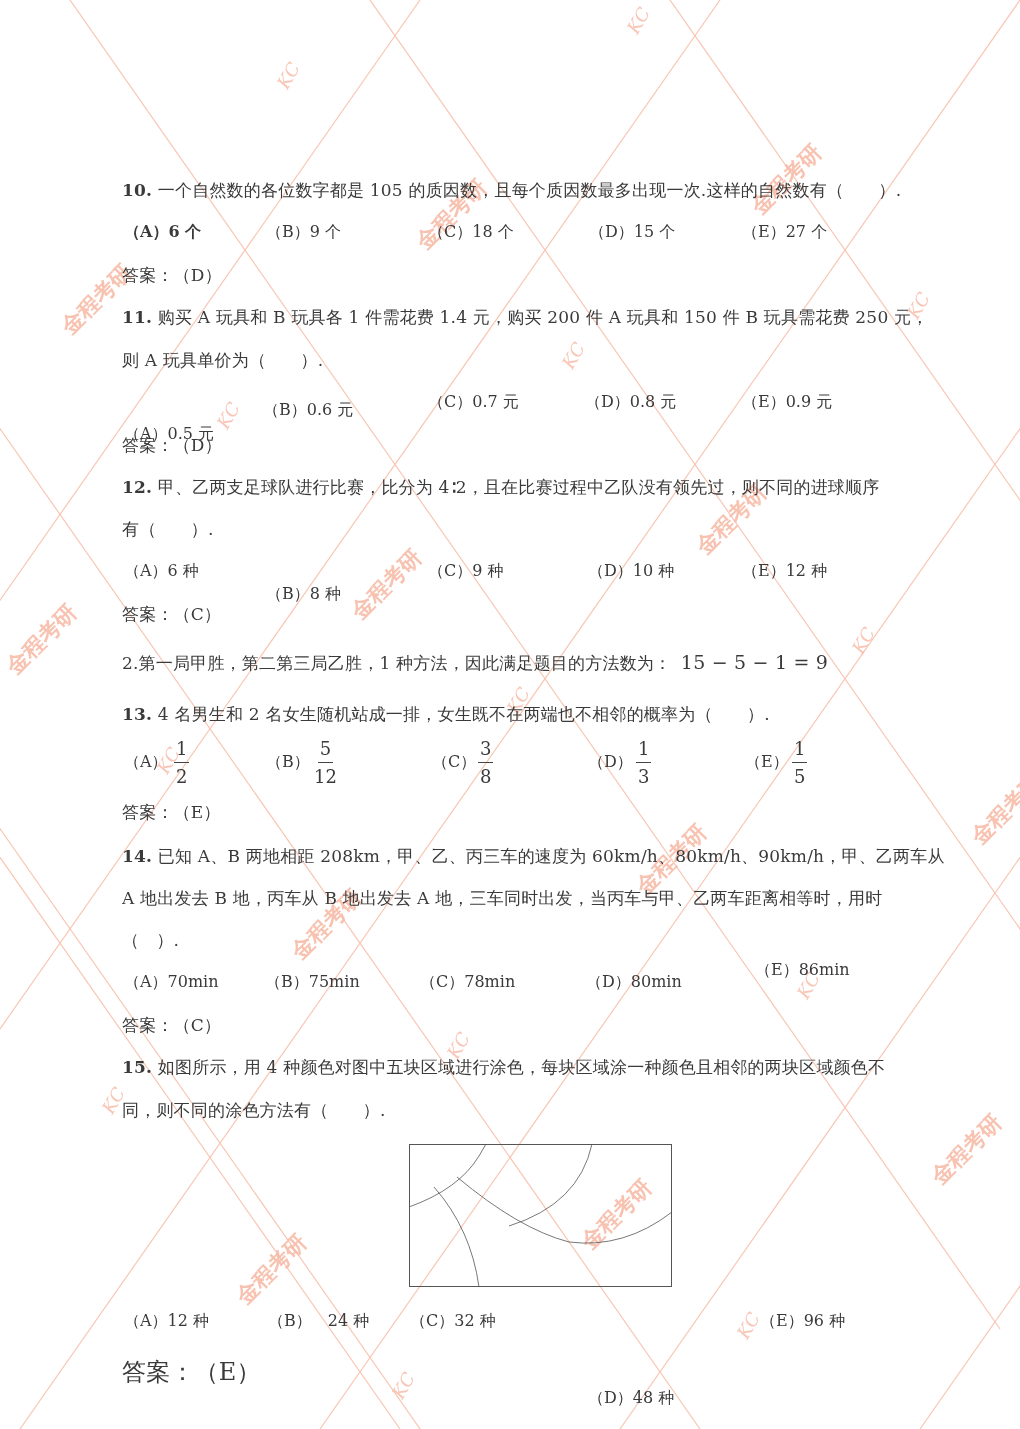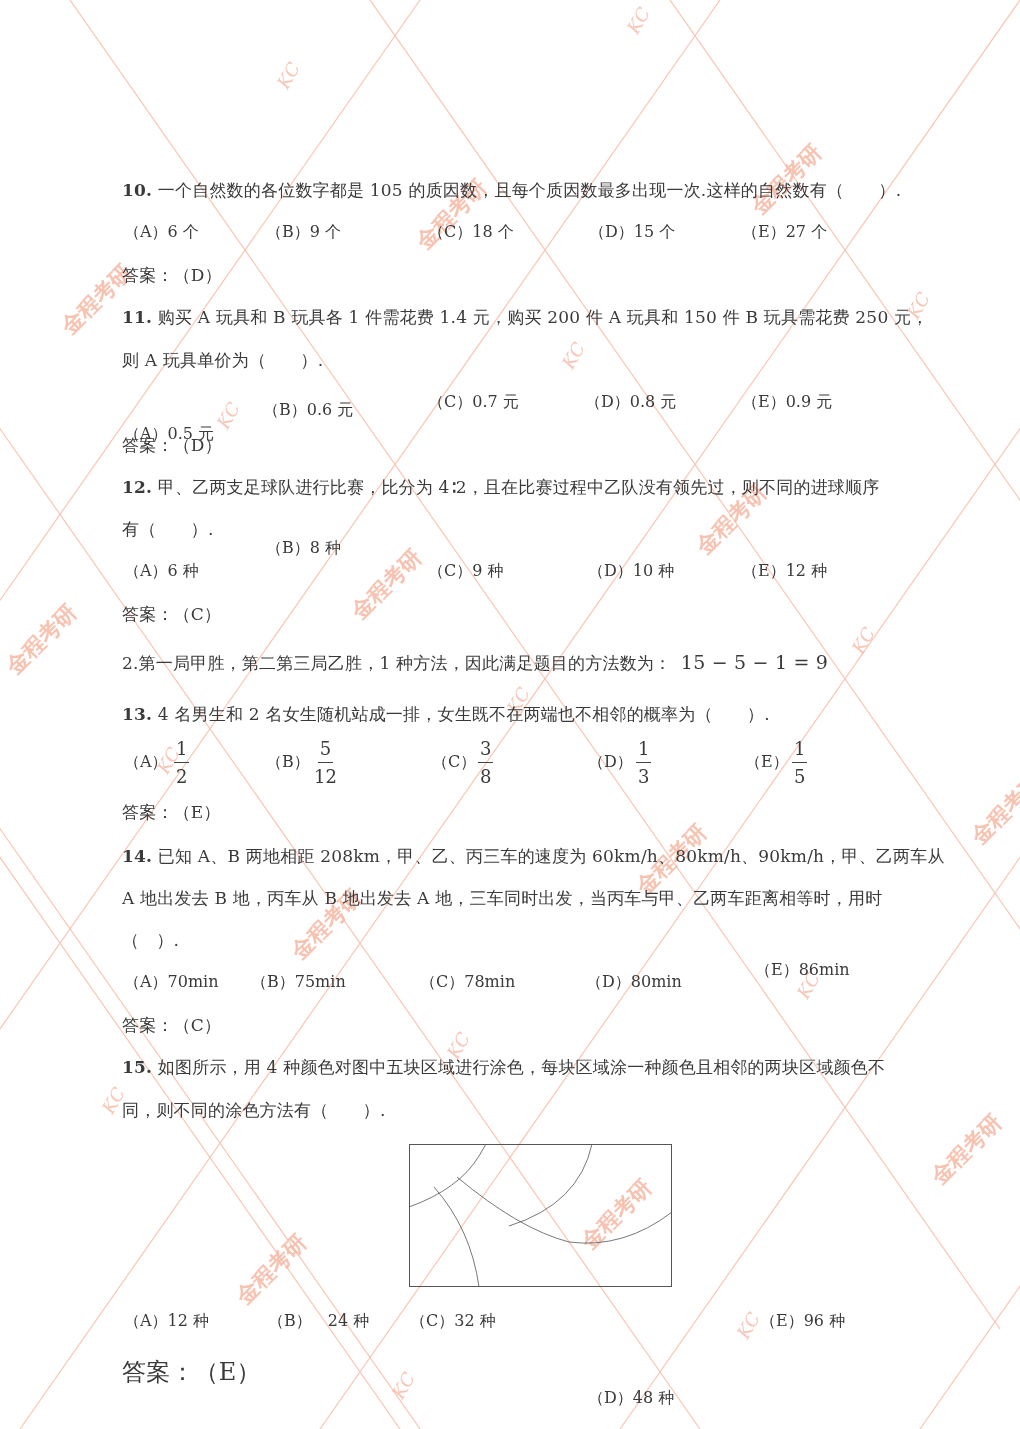--- a/index.html
+++ b/index.html
@@ -83,21 +83,21 @@
   <span class="wm-logo" style="left:390px; top:1375px;">KC</span>
 </div>
 
 <div class="content">
 
   <div>
     <div class="line" style="top:180px;">
       <span class="qnum">10.</span>
       <span>一个自然数的各位数字都是 105 的质因数，且每个质因数最多出现一次.这样的自然数有（　　）.</span>
     </div>
-    <span class="opt" style="left:124px; top:222px;">（A）6 个</span>
+    <span class="opt" style="left:124px; top:222px;font-weight:bold;">（A）6 个</span>
     <span class="opt" style="left:266px; top:222px;">（B）9 个</span>
     <span class="opt" style="left:428px; top:222px;">（C）18 个</span>
     <span class="opt" style="left:580px; top:222px;margin-left:9px;">（D）15 个</span>
     <span class="opt" style="left:742px; top:222px;">（E）27 个</span>
     <div class="line" style="top:265px;">答案：（D）</div>
   </div>
 
   <div>
     <div class="line" style="top:307px;">
       <span class="qnum">11.</span>
@@ -112,21 +112,21 @@
     <div class="line" style="top:435px;">答案：（D）</div>
   </div>
 
   <div>
     <div class="line" style="top:477px;">
       <span class="qnum">12.</span>
       <span>甲、乙两支足球队进行比赛，比分为 4∶2，且在比赛过程中乙队没有领先过，则不同的进球顺序</span>
     </div>
     <div class="line" style="top:519px;">有（　　）.</div>
     <span class="opt" style="left:124px; top:561px;">（A）6 种</span>
-    <span class="opt" style="left:266px; top:538px;">（B）8 种</span>
+    <span class="opt" style="left:266px; top:584px;">（B）8 种</span>
     <span class="opt" style="left:428px; top:561px;">（C）9 种</span>
     <span class="opt" style="left:588px; top:561px;">（D）10 种</span>
     <span class="opt" style="left:742px; top:561px;">（E）12 种</span>
     <div class="line" style="top:604px;">答案：（C）</div>
     <div class="line" style="top:652px;">
       <span>2.第一局甲胜，第二第三局乙胜，1 种方法，因此满足题目的方法数为：</span>
       <span style="font-size:19px; margin-left:4px;">15 − 5 − 1 = 9</span>
     </div>
   </div>
 
@@ -169,21 +169,21 @@
   </div>
 
   <div>
     <div class="line" style="top:846px;">
       <span class="qnum">14.</span>
       <span>已知 A、B 两地相距 208km，甲、乙、丙三车的速度为 60km/h、80km/h、90km/h，甲、乙两车从</span>
     </div>
     <div class="line" style="top:888px;">A 地出发去 B 地，丙车从 B 地出发去 A 地，三车同时出发，当丙车与甲、乙两车距离相等时，用时</div>
     <div class="line" style="top:930px;">（　）.</div>
     <span class="opt" style="left:124px; top:972px;">（A）70min</span>
-    <span class="opt" style="left:251px; top:972px;">（B）75min</span>
+    <span class="opt" style="left:265px; top:972px;">（B）75min</span>
     <span class="opt" style="left:420px; top:972px;">（C）78min</span>
     <span class="opt" style="left:586px; top:972px;">（D）80min</span>
     <span class="opt" style="left:755px; top:960px;">（E）86min</span>
     <div class="line" style="top:1015px;">答案：（C）</div>
   </div>
 
   <div>
     <div class="line" style="top:1057px;">
       <span class="qnum">15.</span>
       <span>如图所示，用 4 种颜色对图中五块区域进行涂色，每块区域涂一种颜色且相邻的两块区域颜色不</span>

